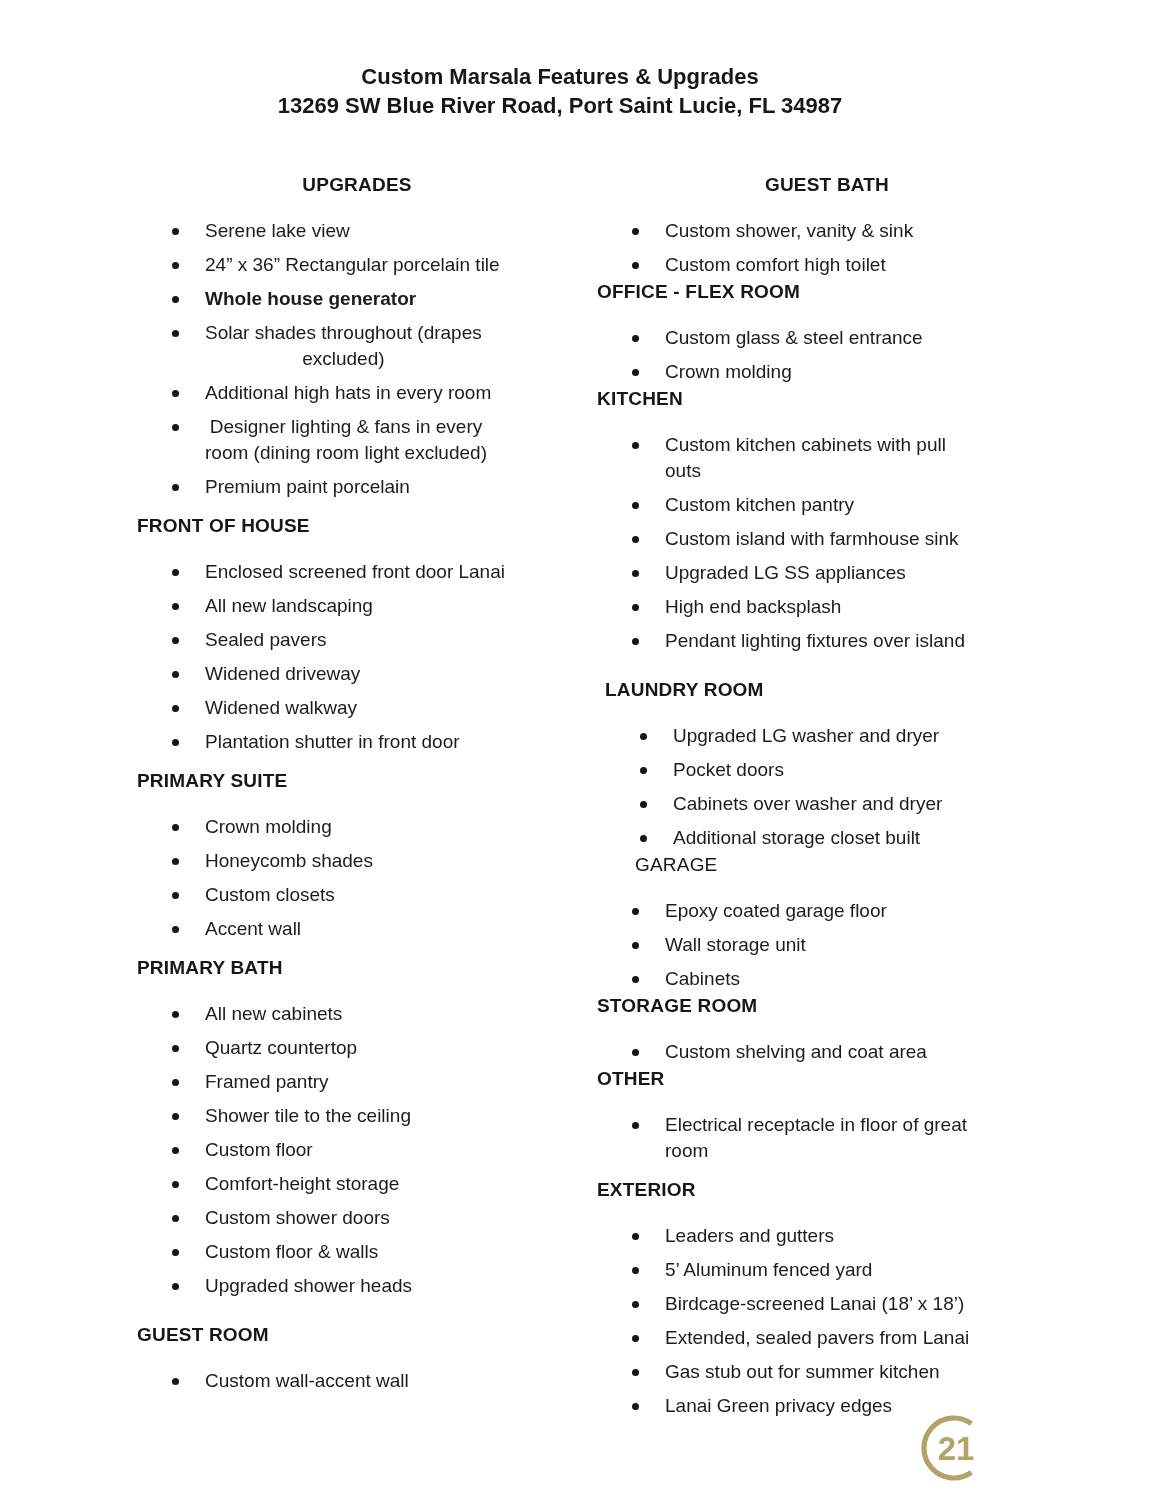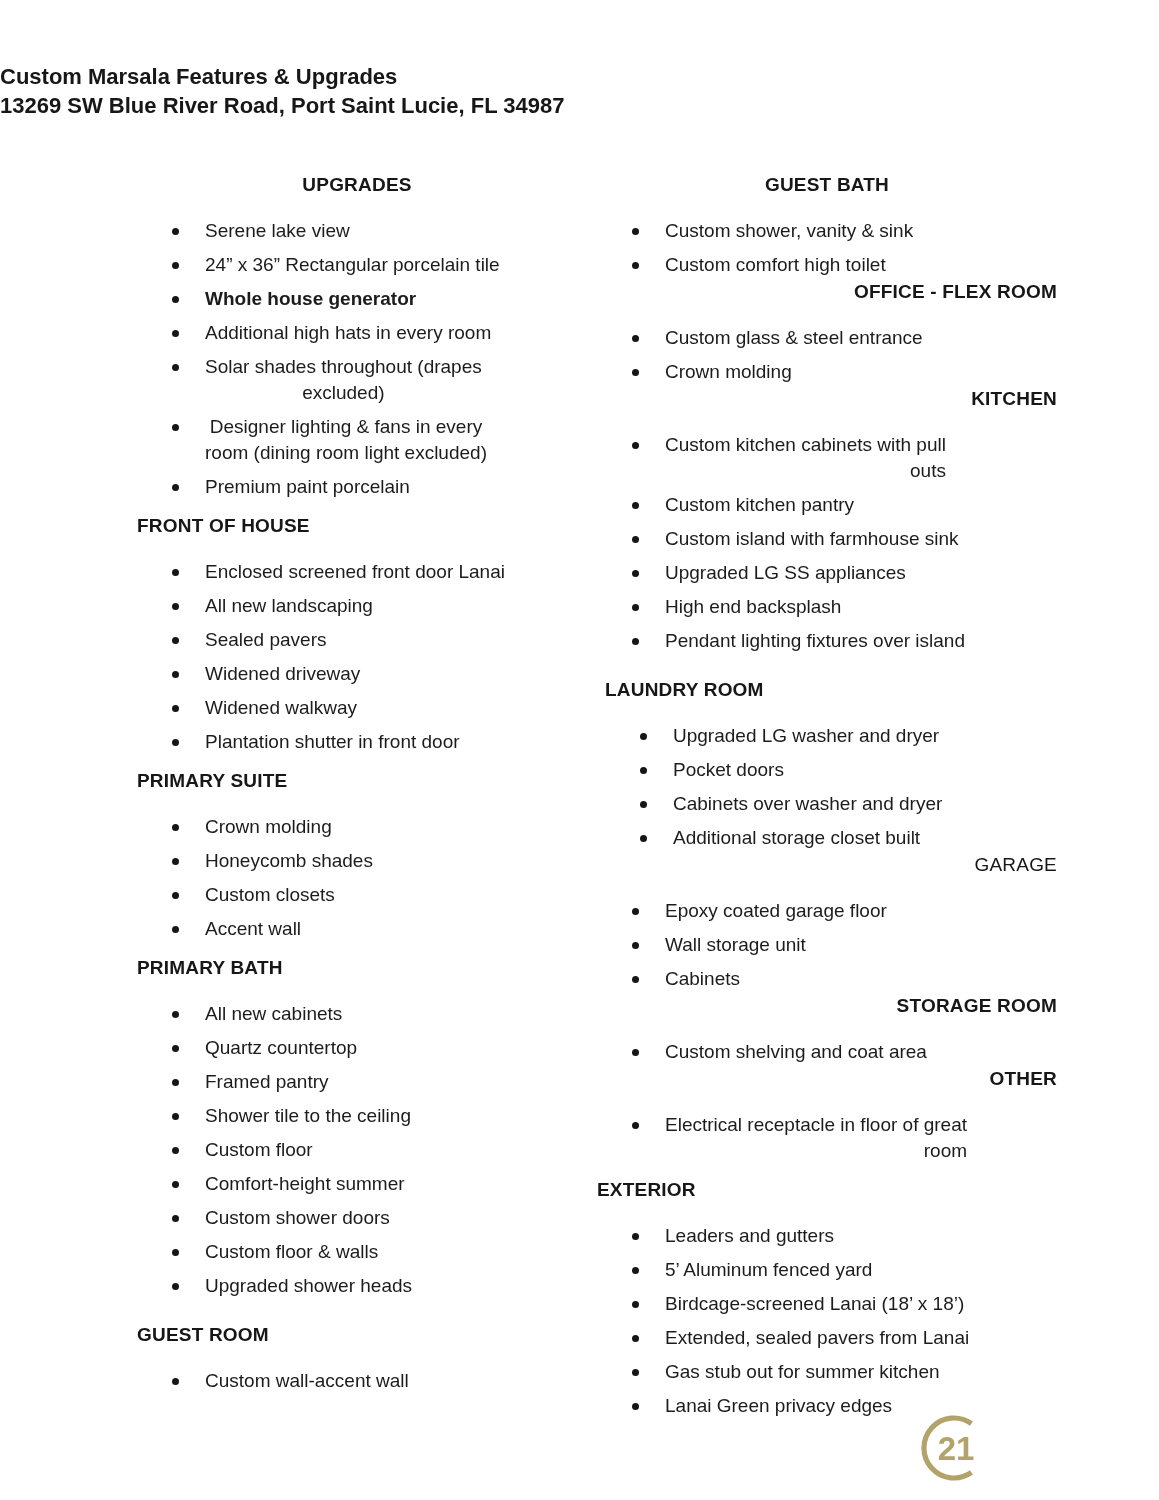--- a/index.html
+++ b/index.html
@@ -7,34 +7,34 @@
     width: 1159px; height: 1500px;
     position: relative;
     background: #ffffff;
     font-family: "Liberation Sans", sans-serif;
     color: #1c1c1c;
     overflow: hidden;
   }
   .doc-header {
     position: absolute;
     top: 62px; left: 0; width: 1120px;
-    text-align: left;
+    text-align: center;
   }
   .doc-header .t1, .doc-header .t2 {
     font-weight: bold;
     font-size: 22px;
     line-height: 29px;
     color: #171717;
   }
   .col { position: absolute; top: 172px; }
   .col-left  { left: 137px; width: 440px; }
   .col-right { left: 597px; width: 460px; }
   .sec { margin-top: 13px; }
   .sec:first-child { margin-top: 0; text-align: center; }
-  .sec.tight  { margin-top: -4px; text-align: right; }
+  .sec.tight  { margin-top: -4px; }
   .sec.xloose { margin-top: 23px; }
   .sec.indent { padding-left: 8px; }
   h2.h {
     margin: 0 0 20px 0;
     font-size: 19px;
     font-weight: bold;
     line-height: 26px;
     letter-spacing: 0.2px;
     color: #171717;
   }
@@ -87,29 +87,29 @@
       <li class="item">
           <span class="bullet"></span>
           <span class="txt">24” x 36”  Rectangular porcelain tile</span>
         </li>
       <li class="item">
           <span class="bullet"></span>
           <span class="txt b">Whole house generator</span>
         </li>
       <li class="item">
           <span class="bullet"></span>
-          <span class="txt">Additional high hats in every room</span>
-        </li>
-      <li class="item">
-          <span class="bullet"></span>
           <span class="txt">Solar shades throughout (drapes
 excluded)</span>
         </li>
       <li class="item">
           <span class="bullet"></span>
+          <span class="txt">Additional high hats in every room</span>
+        </li>
+      <li class="item">
+          <span class="bullet"></span>
           <span class="txt">Designer lighting &amp; fans in every
 room (dining room light excluded)</span>
         </li>
       <li class="item">
           <span class="bullet"></span>
           <span class="txt">Premium paint porcelain</span>
         </li>
     </ul>
   </section>
 
@@ -183,21 +183,21 @@
       <li class="item">
           <span class="bullet"></span>
           <span class="txt">Shower tile to the ceiling</span>
         </li>
       <li class="item">
           <span class="bullet"></span>
           <span class="txt">Custom floor</span>
         </li>
       <li class="item">
           <span class="bullet"></span>
-          <span class="txt">Comfort-height summer</span>
+          <span class="txt">Comfort-height storage</span>
         </li>
       <li class="item">
           <span class="bullet"></span>
           <span class="txt">Custom shower doors</span>
         </li>
       <li class="item">
           <span class="bullet"></span>
           <span class="txt">Custom floor &amp; walls</span>
         </li>
       <li class="item">

